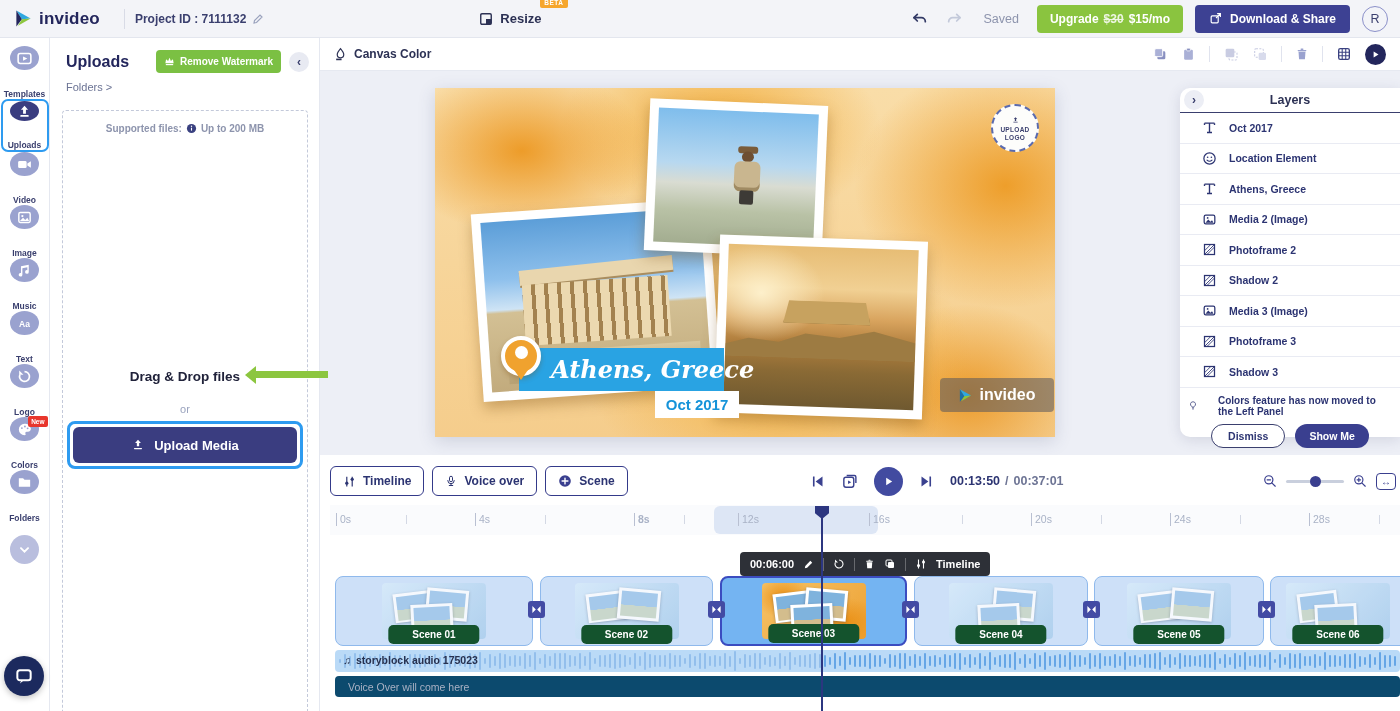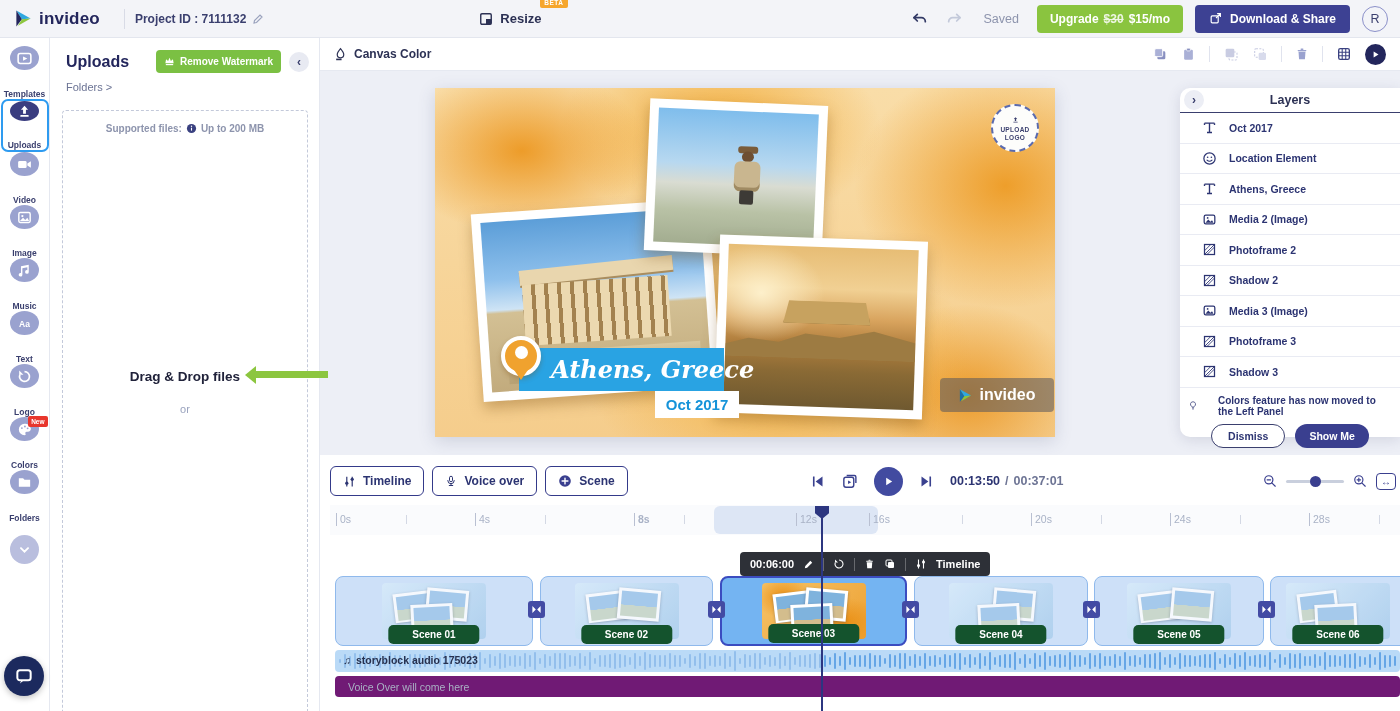--- a/index.html
+++ b/index.html
@@ -187,21 +187,21 @@
   .scene-tag{position:absolute;left:50%;bottom:1px;transform:translateX(-50%);background:#14532d;color:#fff;
              font-size:10px;font-weight:bold;padding:4px 24px;border-radius:5px;white-space:nowrap;z-index:3;}
   .trans{position:absolute;top:146px;width:17px;height:17px;background:#434ba4;border-radius:3px;z-index:4;
          display:flex;align-items:center;justify-content:center;cursor:pointer;}
 
   .audio{position:absolute;left:335px;top:195px;width:1065px;height:22px;background:#badaf7;border-radius:4px;overflow:hidden;}
   .audio-label{position:absolute;left:8px;top:4px;display:flex;gap:5px;align-items:center;font-size:10.5px;
                font-weight:bold;color:#27314f;z-index:2;}
   .wave{position:absolute;left:0;top:0;width:100%;height:100%;display:flex;align-items:center;gap:3px;padding-left:4px;}
   .wave i{flex:none;width:2px;border-radius:1px;}
-  .voiceover{position:absolute;left:335px;top:221px;width:1065px;height:21px;background:#701a75;border-radius:4px;
+  .voiceover{position:absolute;left:335px;top:221px;width:1065px;height:21px;background:#0c4a6e;border-radius:4px;
              display:flex;align-items:center;padding-left:13px;font-size:10.5px;color:#a9b1c4;}
   .playhead{position:absolute;left:821px;top:51px;width:2px;height:205px;background:#2c3680;z-index:12;}
   .ph-handle{position:absolute;left:815px;top:51px;width:14px;height:13px;background:#2c3680;z-index:12;
              clip-path:polygon(0 0,100% 0,100% 55%,50% 100%,0 55%);}
 </style>
 </head>
 <body>
 
 <div id="app">
 
@@ -369,20 +369,29 @@
         <span>Supported files:</span>
         <svg width="11" height="11" viewBox="0 0 24 24">
           <circle cx="12" cy="12" r="10" fill="#3a4180"></circle>
             <rect x="10.8" y="10" width="2.4" height="7" rx="1" fill="#fff"></rect>
             <circle cx="12" cy="7" r="1.5" fill="#fff"></circle>
         </svg>
         <span>Up to 200 MB</span>
       </div>
       <div class="dragdrop">Drag &amp; Drop files</div>
       <div class="or">or</div>
+      <div class="upload-wrap">
+        <button class="upload-btn">
+          <svg width="14" height="14" viewBox="0 0 24 24">
+            <path d="M12 3l5 5.5h-3V14h-4V8.5H7z" fill="#fff"></path>
+              <rect x="5" y="17" width="14" height="2.4" rx="1.2" fill="#fff"></rect>
+          </svg>
+          <span>Upload Media</span>
+        </button>
+      </div>
     </div>
   </section>
   <div class="abs green-arrow"></div>
 
   <div class="abs workspace"></div>
   <div class="abs canvas-toolbar">
     <div class="cc">
       <svg width="13" height="14" viewBox="0 0 24 24">
         <path d="M12 2s6 7 6 11a6 6 0 1 1-12 0c0-4 6-11 6-11z" fill="none" stroke="#2c3154" stroke-width="2.2"></path>
         <rect x="4" y="20.5" width="10" height="3" fill="#2c3154"></rect>
@@ -621,21 +630,21 @@
           </svg>
         <div class="fitbtn">↔</div>
       </div>
     </div>
 
     <div class="ruler"></div>
     <div class="rhl"></div>
     <span class="rlabel" style="left:336px;top:58px;">0s</span>
     <span class="rlabel" style="left:475px;top:58px;">4s</span>
     <span class="rlabel" style="left:634px;top:58px;font-weight:bold;">8s</span>
-    <span class="rlabel" style="left:796px;top:58px;">12s</span>
+    <span class="rlabel" style="left:738px;top:58px;">12s</span>
     <span class="rlabel" style="left:869px;top:58px;">16s</span>
     <span class="rlabel" style="left:1031px;top:58px;">20s</span>
     <span class="rlabel" style="left:1170px;top:58px;">24s</span>
     <span class="rlabel" style="left:1309px;top:58px;">28s</span>
     <i class="rtick" style="left:406px;top:60px;"></i>
       <i class="rtick" style="left:545px;top:60px;"></i>
     <i class="rtick" style="left:684px;top:60px;"></i>
       <i class="rtick" style="left:962px;top:60px;"></i>
     <i class="rtick" style="left:1101px;top:60px;"></i>
       <i class="rtick" style="left:1240px;top:60px;"></i>

